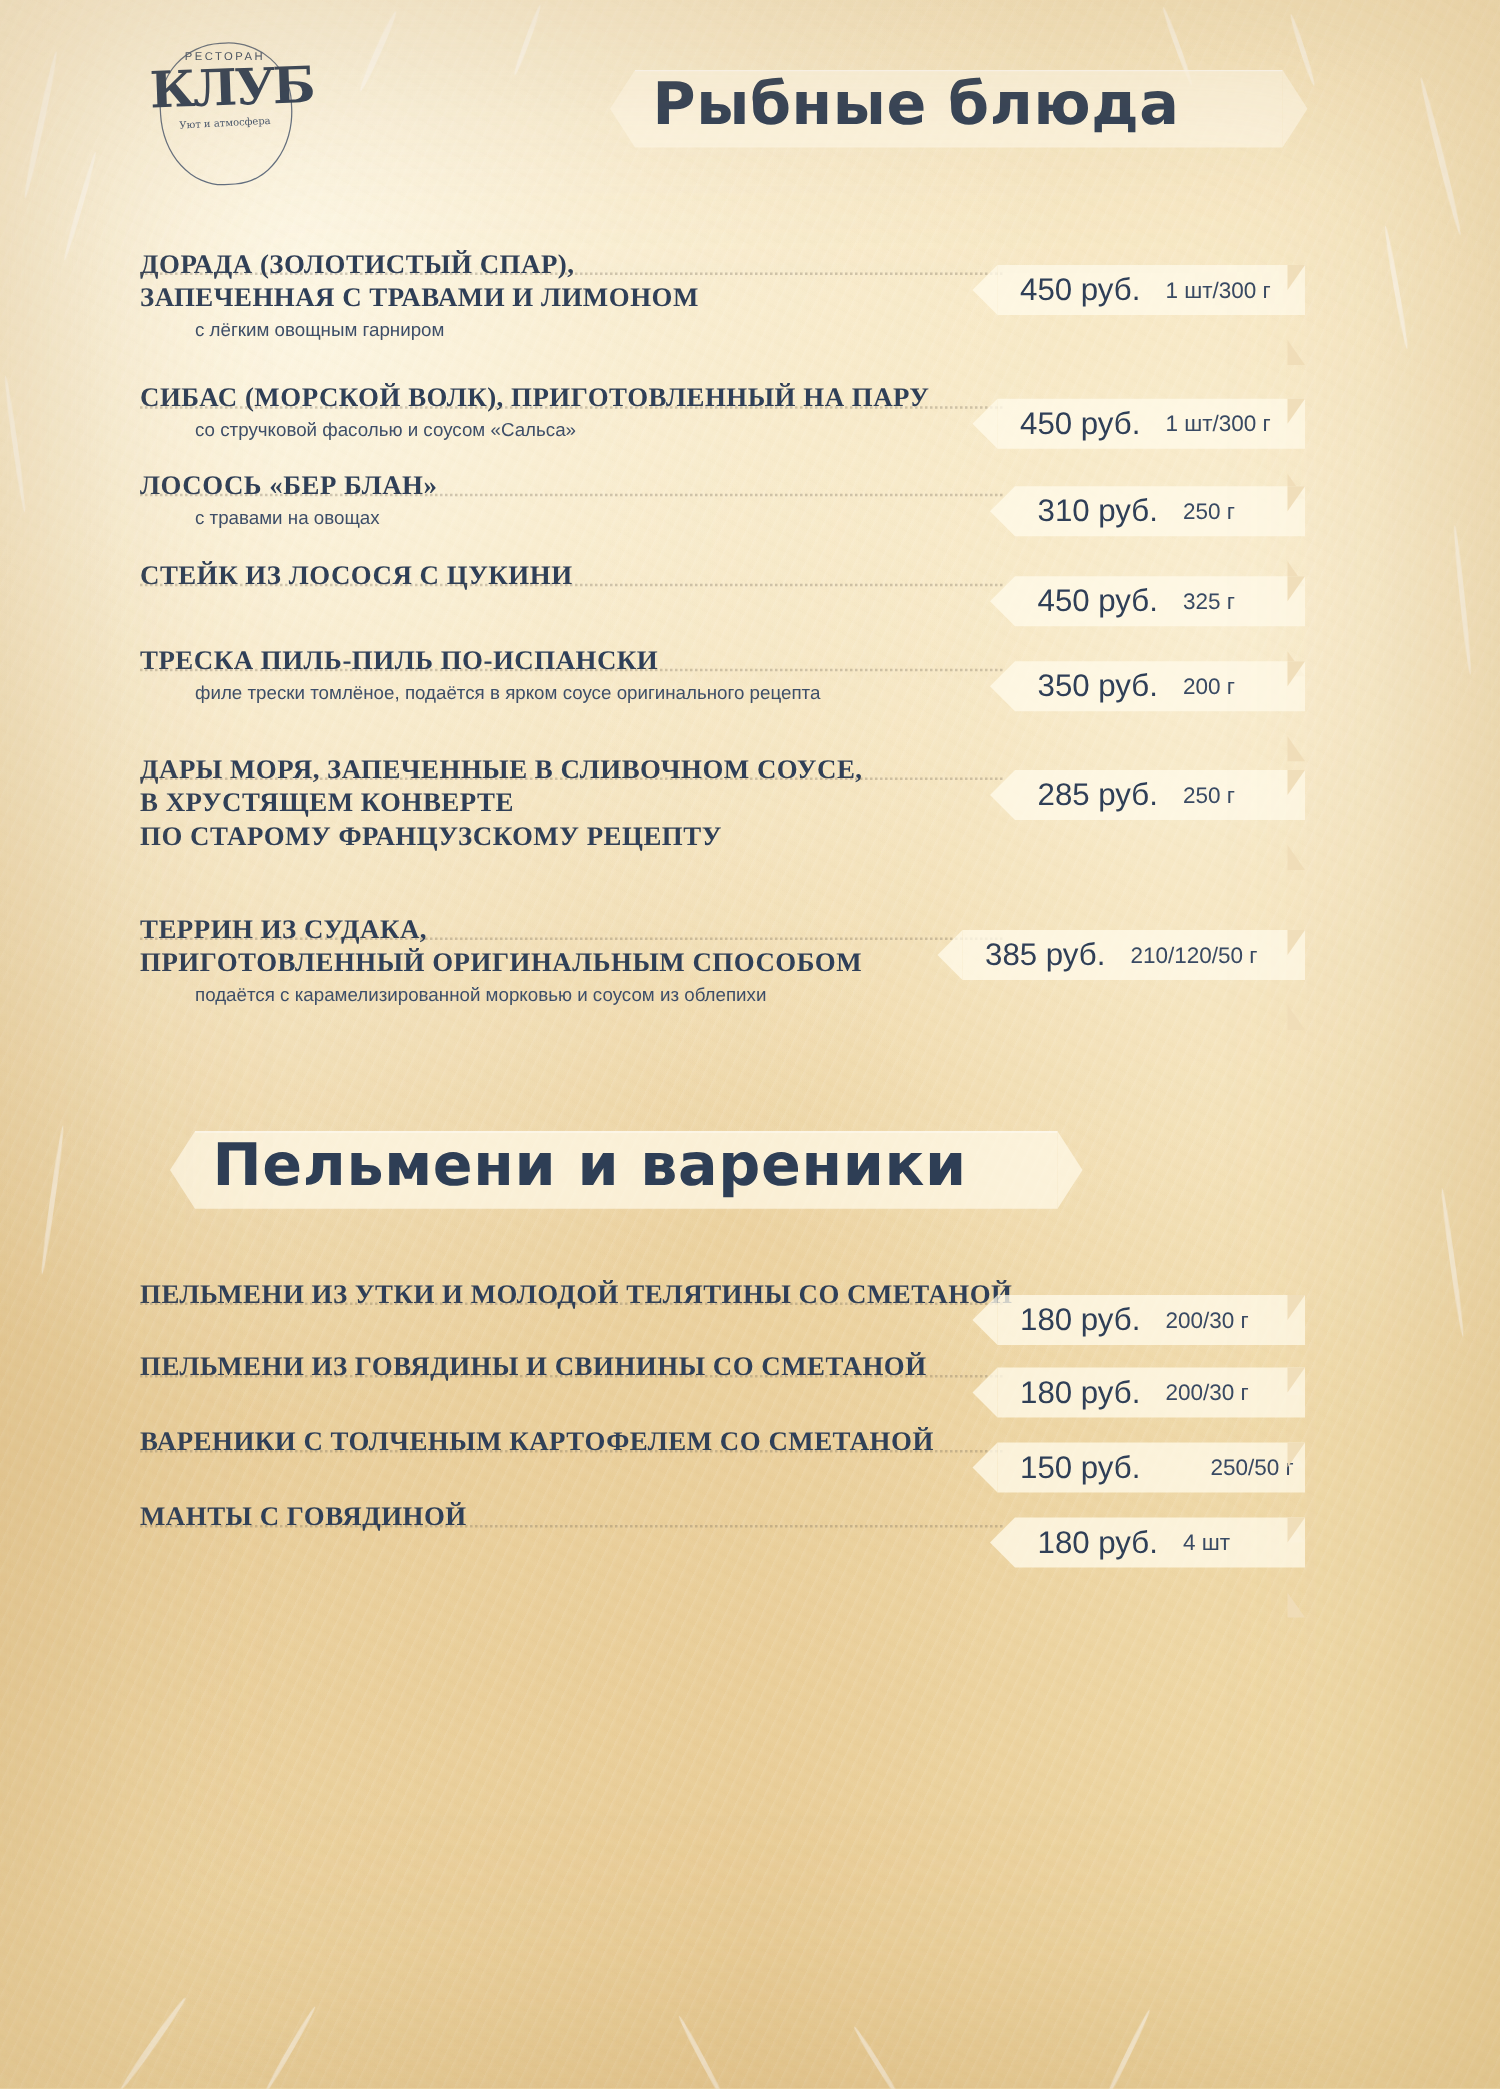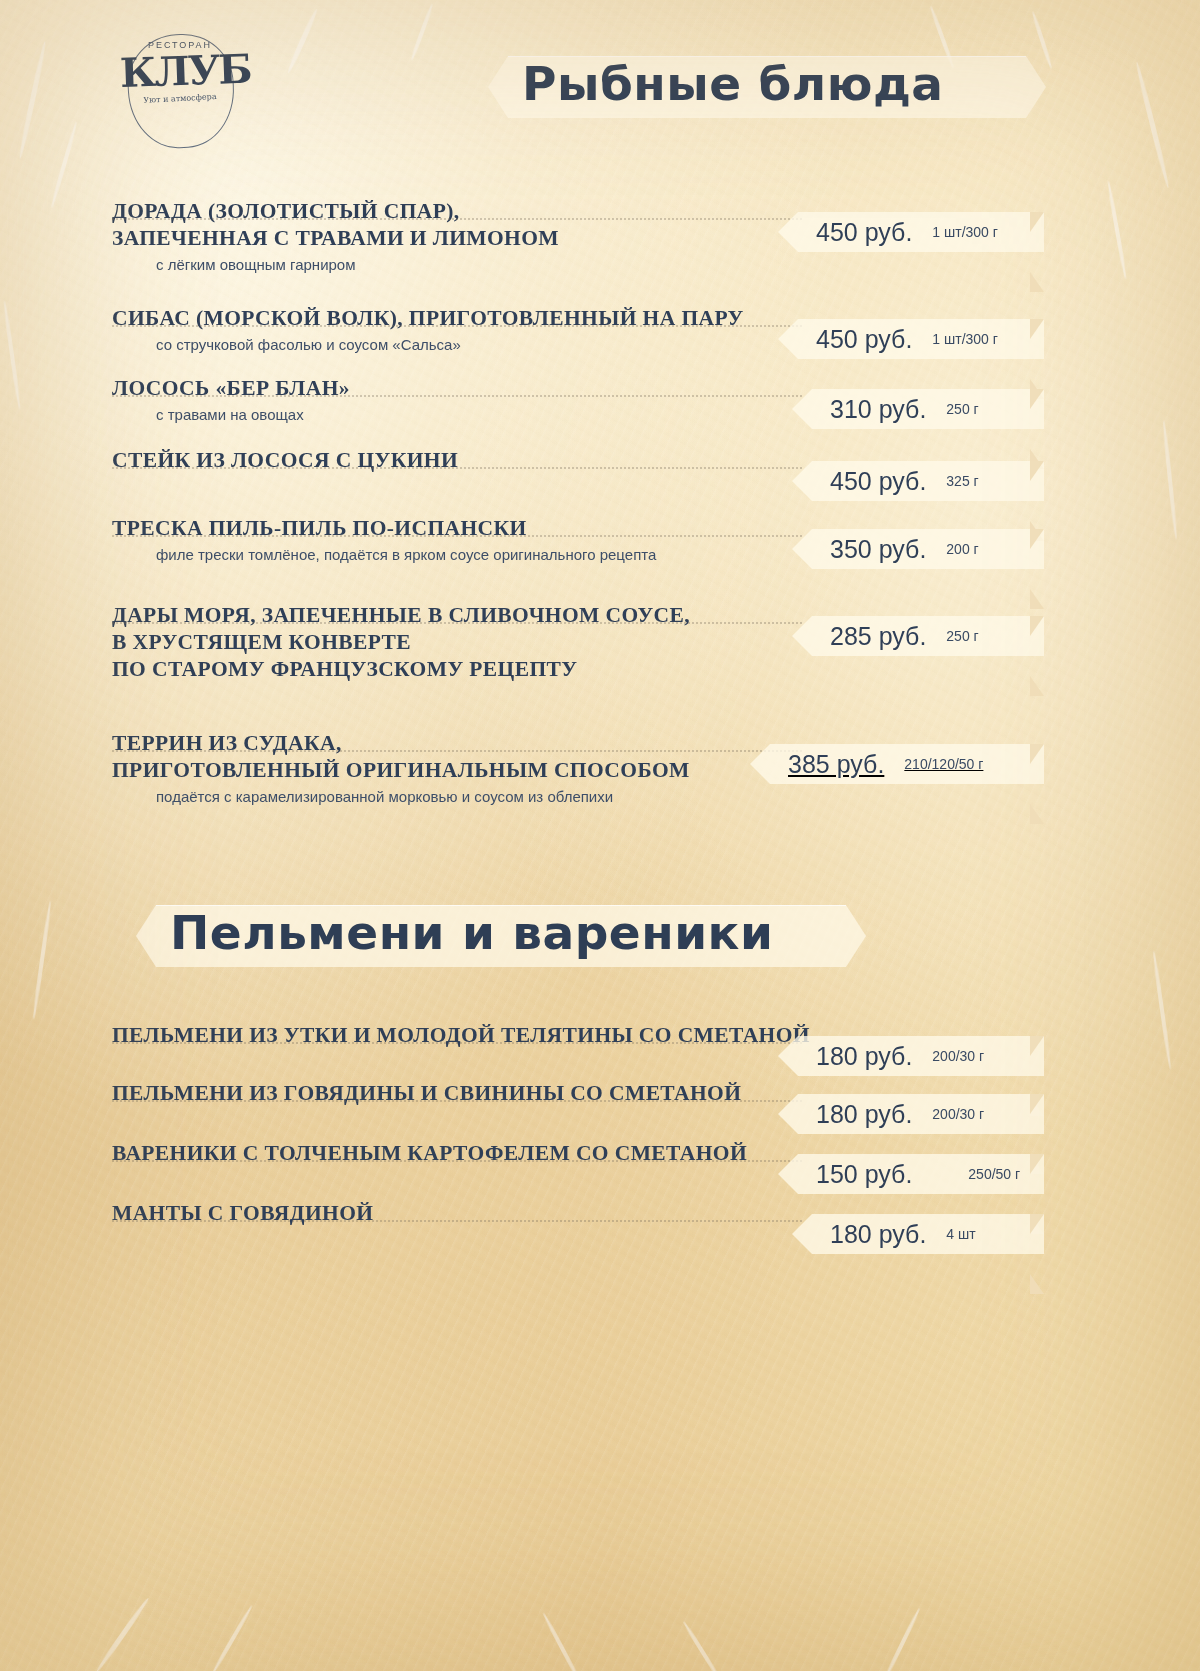--- a/index.html
+++ b/index.html
@@ -195,21 +195,21 @@
     border-right: 14px solid transparent;
   }
   .price {
     font-family: "Liberation Sans", sans-serif;
     font-size: 25px;
     color: #2f3f57;
     white-space: nowrap;
   }
   .weight {
     font-family: "Liberation Sans", sans-serif;
-    font-size: 14px;
+    font-size: 18px;
     color: #394a63;
     margin-left: 20px;
     white-space: nowrap;
   }
 
   
   .leader {
     position: absolute;
     border-bottom: 2px dotted rgba(120,110,90,0.33);
     height: 0;
@@ -324,21 +324,21 @@
     </div>
   </div>
 
   <div class="item" style="top:730px;">
     <div class="leader" style="left:0; top:20px; width:690px;"></div>
     <div class="namebox">
       <div class="name-line">ТЕРРИН ИЗ СУДАКА,</div>
       <div class="name-line">ПРИГОТОВЛЕННЫЙ ОРИГИНАЛЬНЫМ СПОСОБОМ</div>
       <div class="desc">подаётся с карамелизированной морковью и соусом из облепихи</div>
     </div>
-    <div class="price-ribbon" style="top:0px; width:240px;text-decoration:underline;">
+    <div class="price-ribbon" style="top:0px; width:240px;">
       <span class="price">385 руб.</span>
       <span class="weight">210/120/50 г</span>
     </div>
   </div>
 
   <div class="section-title-wrap" style="left:156px; top:905px;">
     <div class="title-banner" style="width:690px;"></div>
     <div class="section-title">Пельмени и вареники</div>
   </div>
 

